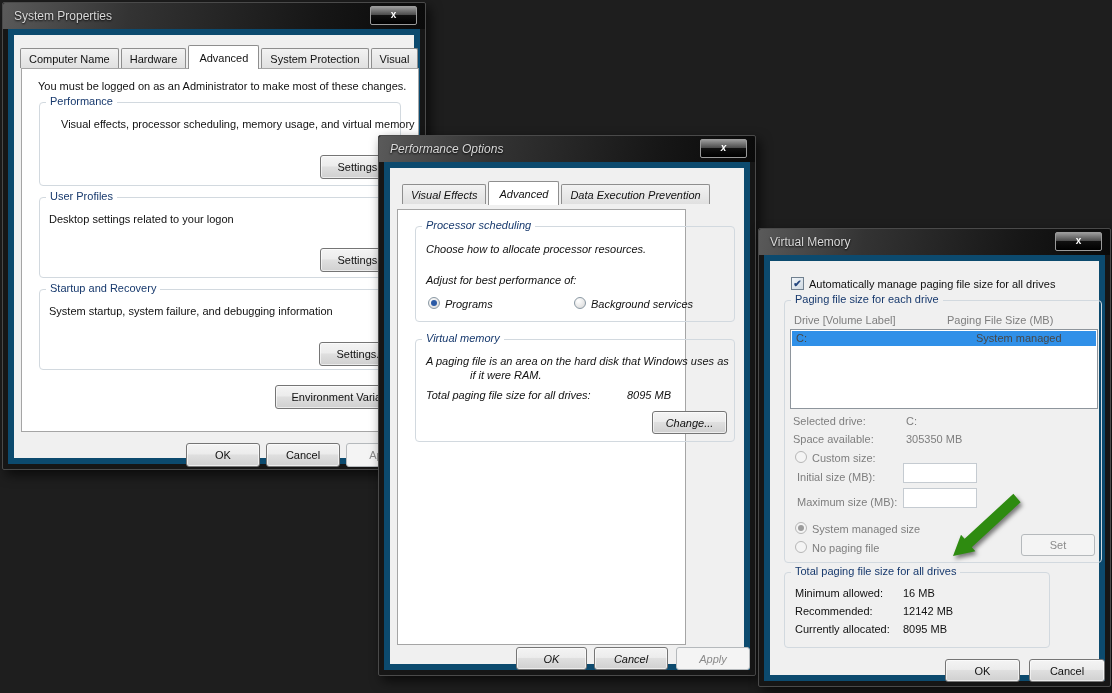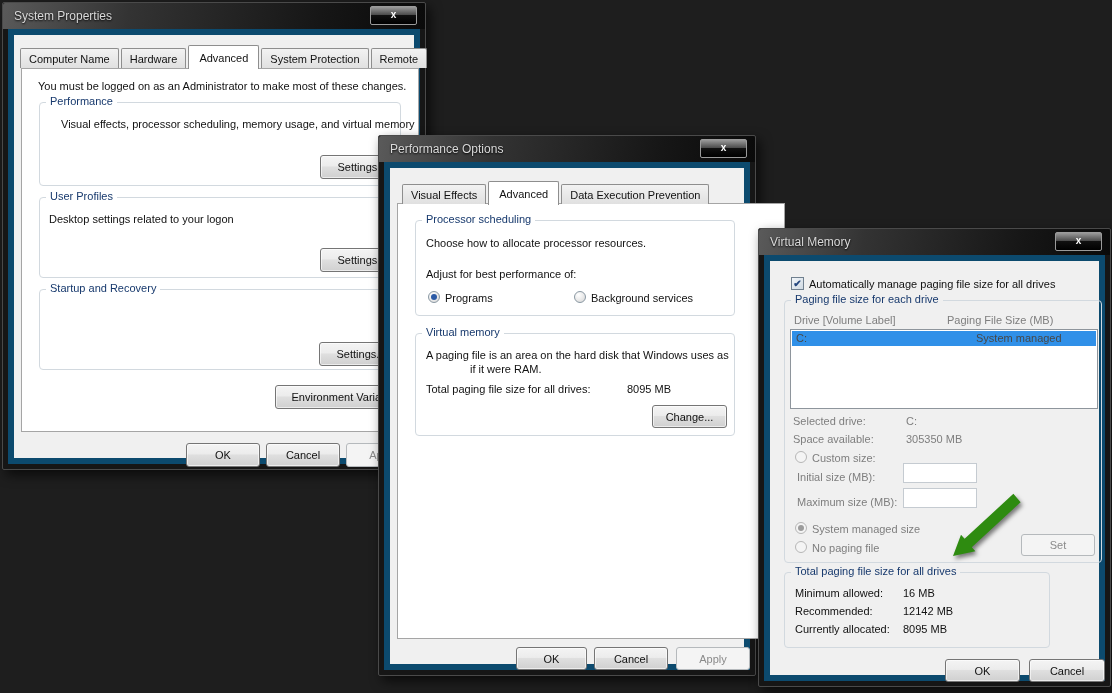--- a/index.html
+++ b/index.html
@@ -59,63 +59,64 @@
   <div class="titlebar">
     <span class="title">System Properties</span>
     <div class="closebtn" style="right:8px;">x</div>
   </div>
   <div class="content">
     <div class="tabstrip" style="left:6px;top:10px;">
       <div class="tab">Computer Name</div>
       <div class="tab">Hardware</div>
       <div class="tab active">Advanced</div>
       <div class="tab">System Protection</div>
-      <div class="tab">Remote</div>
+      <div class="tab">Visual</div>
     </div>
     <div class="page" style="left:7px;top:33px;width:398px;height:364px;">
       <div class="txt" style="left:16px;top:11px;">You must be logged on as an Administrator to make most of these changes.</div>
 
       <div class="group" style="left:17px;top:33px;width:362px;height:84px;">
         <span class="glabel">Performance</span>
         <div class="txt" style="left:21px;top:15px;">Visual effects, processor scheduling, memory usage, and virtual memory</div>
         <div class="btn" style="left:280px;top:52px;width:82px;height:22px;">Settings...</div>
       </div>
 
       <div class="group" style="left:17px;top:128px;width:362px;height:81px;">
         <span class="glabel">User Profiles</span>
         <div class="txt" style="left:9px;top:15px;">Desktop settings related to your logon</div>
         <div class="btn" style="left:280px;top:50px;width:82px;height:22px;">Settings...</div>
       </div>
 
       <div class="group" style="left:17px;top:220px;width:362px;height:81px;">
         <span class="glabel">Startup and Recovery</span>
+        <div class="txt" style="left:9px;top:15px;">System startup, system failure, and debugging information</div>
         <div class="btn" style="left:279px;top:52px;width:82px;height:22px;">Settings...</div>
       </div>
 
       <div class="btn" style="left:253px;top:316px;width:150px;height:22px;">Environment Variables...</div>
     </div>
 
     <div class="btn" style="left:172px;top:408px;width:72px;height:22px;">OK</div>
     <div class="btn" style="left:252px;top:408px;width:72px;height:22px;">Cancel</div>
     <div class="btn disabled" style="left:332px;top:408px;width:72px;height:22px;">Apply</div>
   </div>
 </div>
 
-<div class="win" style="left:378px;top:135px;width:378px;height:541px;z-index:2;">
+<div class="win" style="left:378px;top:135px;width:378px;height:541px;z-index:2;font-style:italic;">
   <div class="titlebar">
     <span class="title">Performance Options</span>
     <div class="closebtn" style="right:8px;">x</div>
   </div>
   <div class="content">
     <div class="tabstrip" style="left:12px;top:13px;">
       <div class="tab">Visual Effects</div>
       <div class="tab active">Advanced</div>
       <div class="tab">Data Execution Prevention</div>
     </div>
-    <div class="page" style="left:7px;top:35px;width:388px;height:436px;">
+    <div class="page" style="left:7px;top:41px;width:289px;height:436px;">
 
       <div class="group" style="left:17px;top:16px;width:320px;height:96px;">
         <span class="glabel">Processor scheduling</span>
         <div class="txt" style="left:10px;top:16px;">Choose how to allocate processor resources.</div>
         <div class="txt" style="left:10px;top:47px;">Adjust for best performance of:</div>
         <div class="radio sel" style="left:12px;top:70px;"></div>
         <div class="txt" style="left:29px;top:71px;">Programs</div>
         <div class="radio" style="left:158px;top:70px;"></div>
         <div class="txt" style="left:175px;top:71px;">Background services</div>
       </div>

